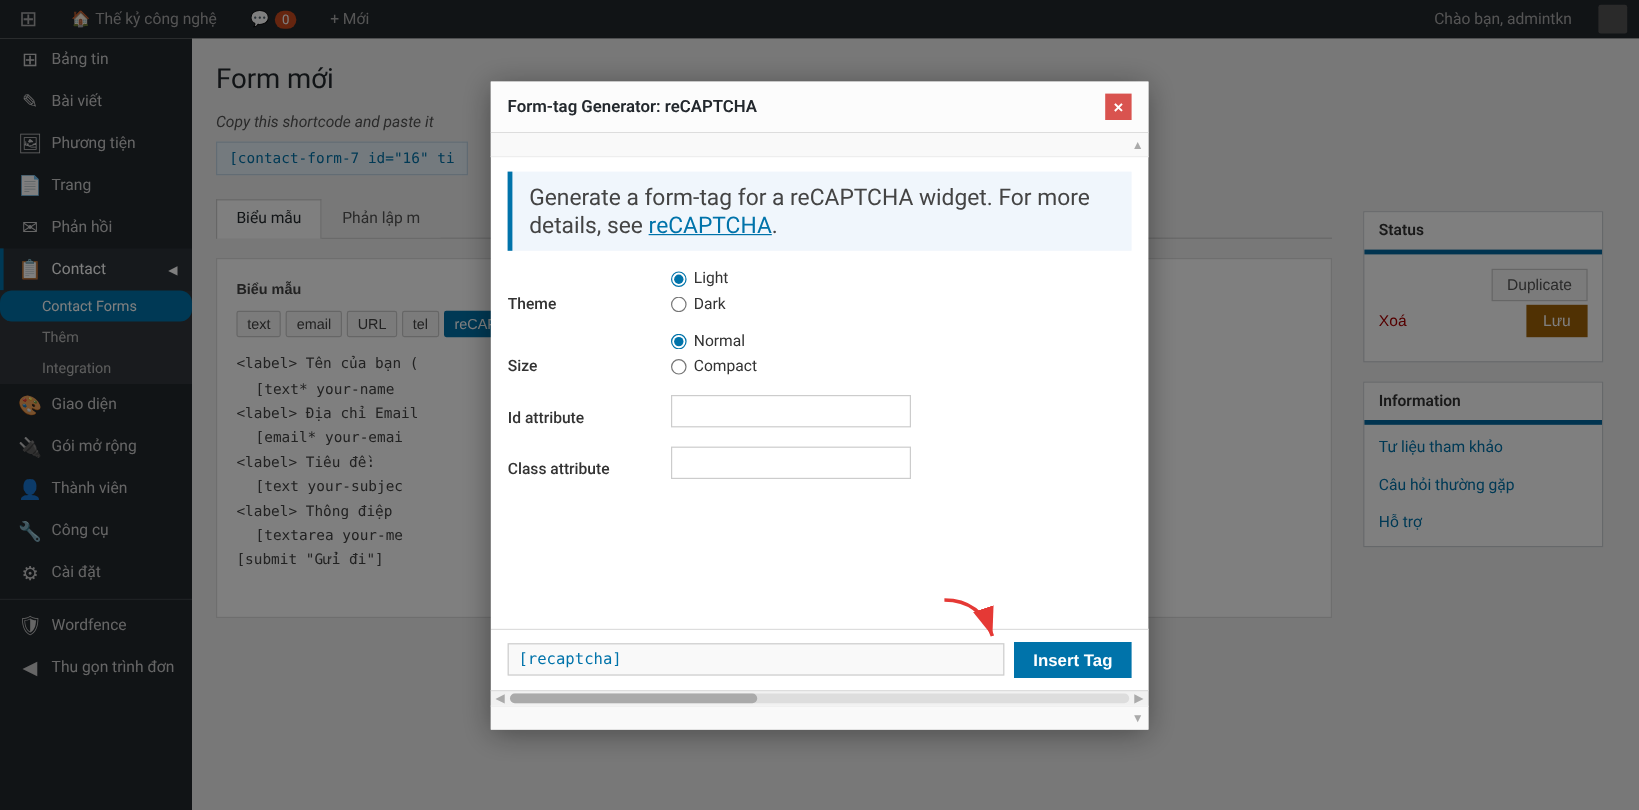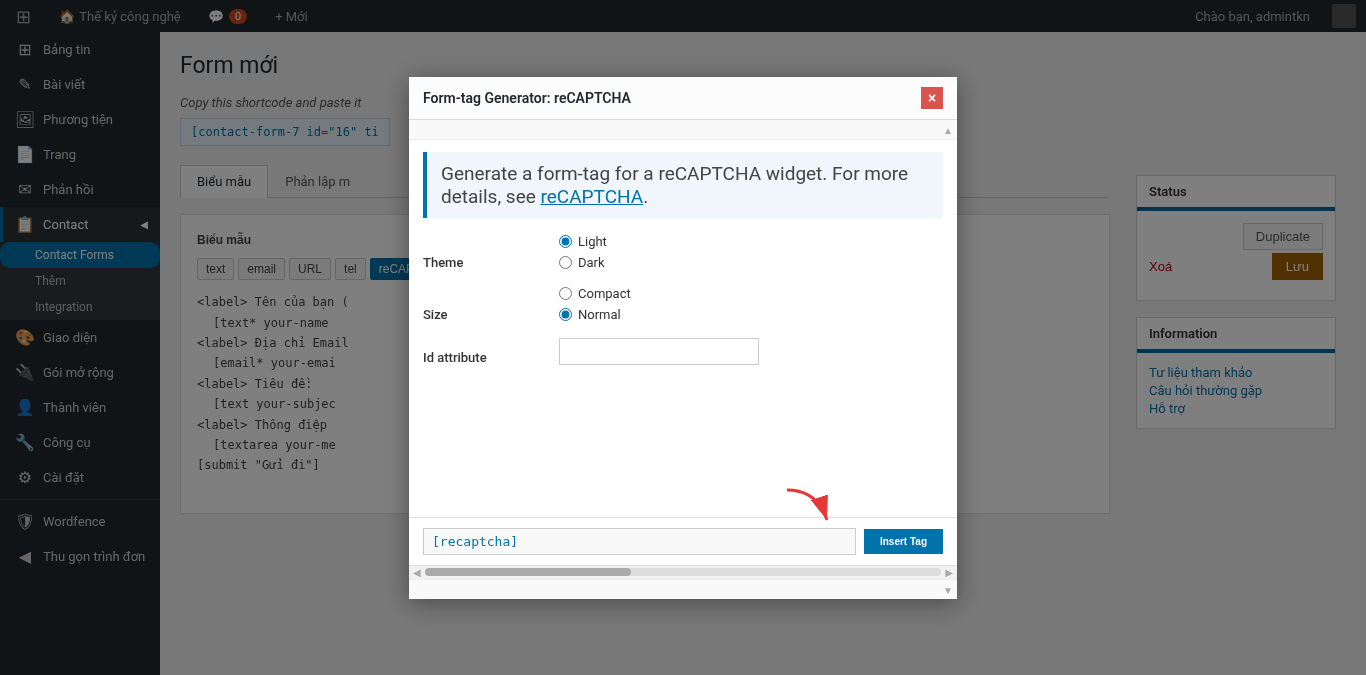--- a/index.html
+++ b/index.html
@@ -197,21 +197,21 @@
       cursor: pointer;
       font-size: 13px;
       padding: 0;
     }
     .status-row {
       display: flex;
       justify-content: space-between;
       align-items: center;
       margin-bottom: 8px;
     }
-    .info-links { display: flex; flex-direction: column; gap: 3px; }
+    .info-links { display: flex; flex-direction: column; gap: 16px; }
     .info-link { color: #0073aa; text-decoration: none; font-size: 13px; cursor: pointer; }
 
     
     .modal-overlay {
       position: fixed;
       top: 0; left: 0; right: 0; bottom: 0;
       background: rgba(0,0,0,0.5);
       z-index: 10000;
       display: flex;
       align-items: center;
@@ -316,21 +316,21 @@
       font-size: 13px;
       color: #0073aa;
       background: #f9f9f9;
     }
     .insert-tag-btn {
       background: #0073aa;
       color: #fff;
       border: none;
       padding: 7px 16px;
       cursor: pointer;
-      font-size: 10px;
+      font-size: 14px;
       font-weight: 600;
     }
     .modal-scrollbar {
       background: #f1f1f1;
       border-top: 1px solid #ddd;
       height: 14px;
       display: flex;
       align-items: center;
       padding: 0 4px;
     }
@@ -536,37 +536,43 @@
             <input type="radio" name="theme" style="">
             <span>Dark</span>
           </label>
         </div>
       </div>
 
       <div class="form-row">
         <div class="form-label">Size</div>
         <div class="form-controls">
           <label class="radio-option">
+            <input type="radio" name="size" checked="" style="">
+            <span>Normal</span>
+          </label>
+          <label class="radio-option">
             <input type="radio" name="size" style="">
             <span>Compact</span>
-          </label>
-          <label class="radio-option">
-            <input type="radio" name="size" checked="" style="">
-            <span>Normal</span>
           </label>
         </div>
       </div>
 
       <div class="form-row">
         <div class="form-label">Id attribute</div>
         <div class="form-controls">
           <input type="text" class="text-input" style="">
         </div>
       </div>
 
+      <div class="form-row">
+        <div class="form-label">Class attribute</div>
+        <div class="form-controls">
+          <input type="text" class="text-input" style="">
+        </div>
+      </div>
 
       <div style="height: 120px;"></div>
     </div>
 
     <div class="modal-footer" style="position:relative;">
 
       <svg style="position:absolute; bottom:30px; right:120px; width:60px; height:50px; pointer-events:none; z-index:1;">
         <defs>
           <marker id="arrowhead" markerWidth="8" markerHeight="6" refX="8" refY="3" orient="auto">
             <polygon points="0 0, 8 3, 0 6" fill="#e53935"></polygon>

